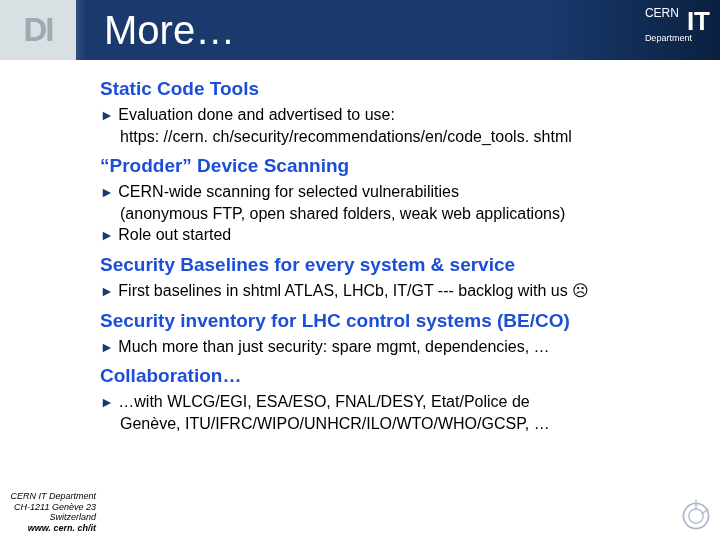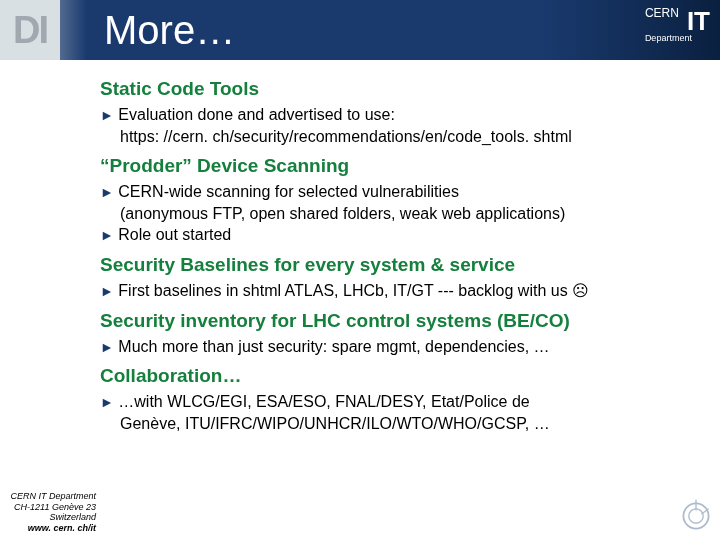--- a/index.html
+++ b/index.html
@@ -1,26 +1,26 @@
 <!DOCTYPE html>
 <html><head>
 <meta charset="utf-8">
 <style>
   * { margin: 0; padding: 0; box-sizing: border-box; }
   body { width: 720px; height: 540px; font-family: Arial, sans-serif; background: #f0f0f0; overflow: hidden; position: relative; }
   .bg-deco { position: absolute; left: -40px; top: 0; width: 120px; height: 540px; background: linear-gradient(135deg, #e0e8ec 0%, #c8d4da 50%, #b0c0c8 100%); opacity: 0.4; z-index: 0; }
   .header { position: relative; height: 60px; background: linear-gradient(to right, #d0d8dc 0%, #1a3a6e 12%, #1a3a6e 75%, #0a2040 100%); display: flex; align-items: center; z-index: 2; }
-  .header-dl { position: absolute; left: 0; top: 0; width: 60px; height: 60px; background: #d8e0e4; display: flex; align-items: center; justify-content: center; font-size: 38px; font-weight: bold; color: #a0a8b0; letter-spacing: -2px; }
+  .header-dl { position: absolute; left: 0; top: 0; width: 76px; height: 60px; background: #d8e0e4; display: flex; align-items: center; justify-content: center; font-size: 33px; font-weight: bold; color: #a0a8b0; letter-spacing: -2px; }
   .header-title { margin-left: 104px; font-size: 40px; color: #fff; font-weight: normal; }
   .header-logo { position: absolute; right: 10px; top: 6px; color: #fff; font-size: 10px; text-align: left; }
   .header-logo .cern { font-size: 12px; vertical-align: top; }
   .header-logo .it { font-size: 26px; font-weight: bold; display: inline-block; margin-left: 8px; }
   .header-logo .dept { font-size: 9px; margin-top: -4px; }
   .content { position: relative; padding: 10px 12px 10px 100px; z-index: 1; background: #fff; height: 480px; }
-  .section-title { font-size: 19px; font-weight: bold; color: #15803d; margin-top: 8px; margin-bottom: 4px; }
+  .section-title { font-size: 19px; font-weight: bold; color: #1d4ed8; margin-top: 8px; margin-bottom: 4px; }
   .bullet { font-size: 16px; color: #000; margin-left: 0; line-height: 1.35; }
   .bullet .arrow { color: #1a3a6e; font-size: 14px; }
   .bullet .indent { margin-left: 20px; display: block; }
   .footer { position: absolute; left: 2px; bottom: 6px; width: 94px; font-size: 9px; text-align: right; color: #000; line-height: 1.2; z-index: 3; font-style: italic; }
   .footer-logo { position: absolute; right: 6px; bottom: 6px; width: 36px; height: 36px; z-index: 3; opacity: 0.5; }
   .footer-logo svg { width: 100%; height: 100%; }
 </style>
 </head>
 <body>
 

